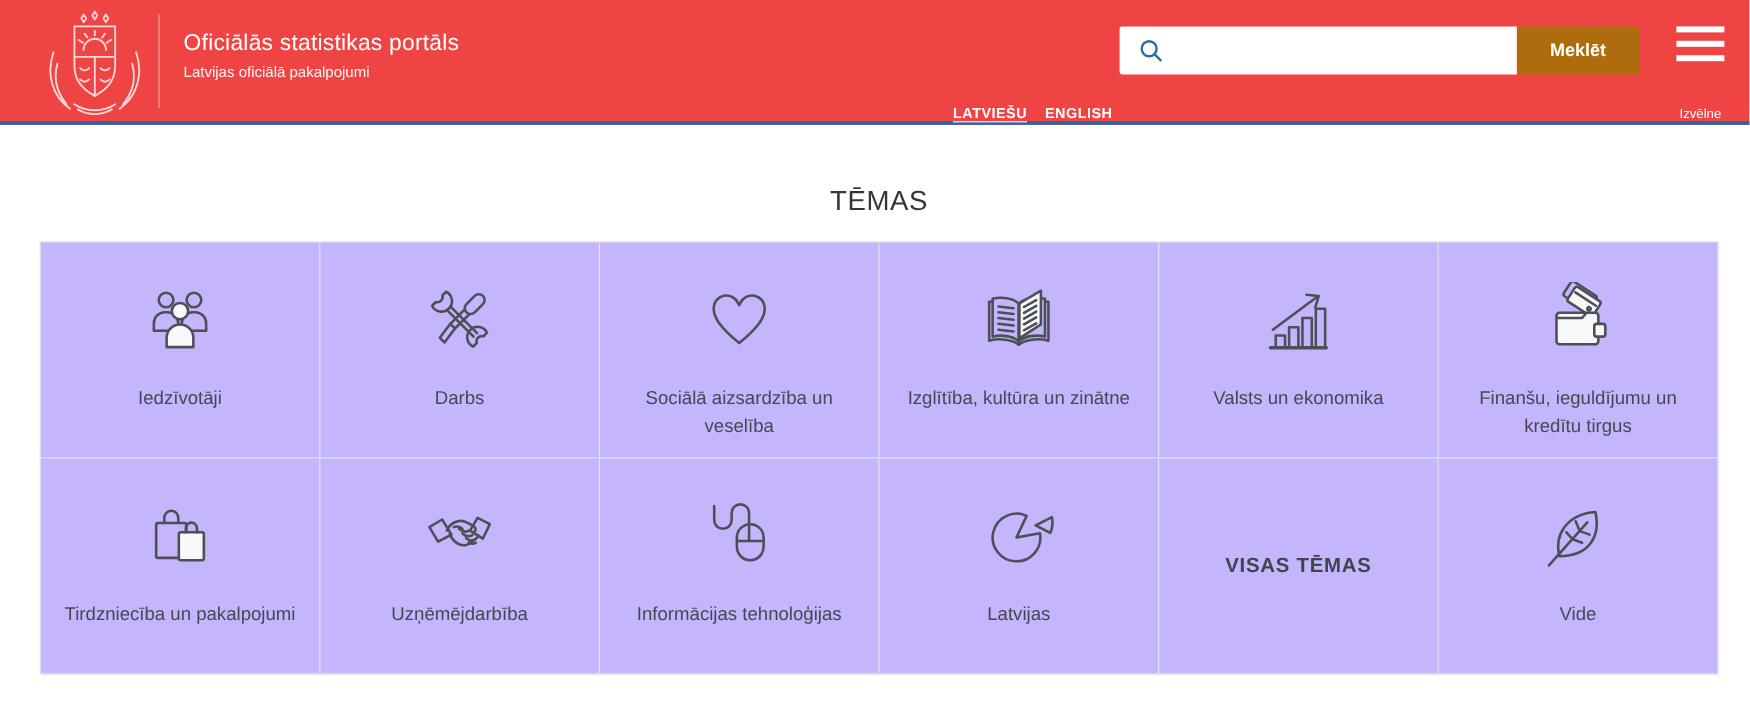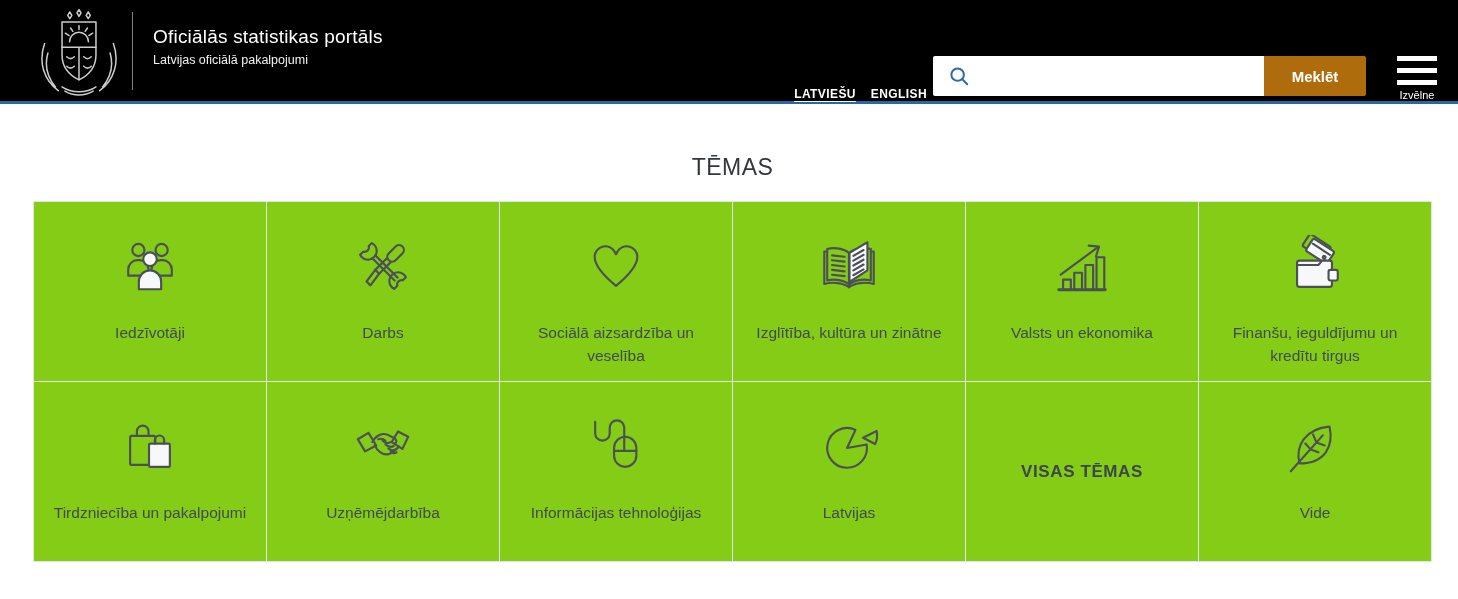--- a/index.html
+++ b/index.html
@@ -1,20 +1,20 @@
 <!DOCTYPE html>
 <html><head>
 <meta charset="utf-8">
 <style>
   * { margin:0; padding:0; box-sizing:border-box; }
   html,body { background:#fff; }
   body { font-family:"Liberation Sans", sans-serif; width:1458px; height:599px; overflow:hidden; }
 
   
-  .header { height:104px; background:#000000; border-bottom:3px solid #2b67a7;
+  .header { height:104px; background:#ef4444; border-bottom:3px solid #2b67a7;
             display:flex; justify-content:space-between; }
   .header-left { display:flex; align-items:center; padding-left:30px; }
   .logo { width:98px; height:92px; margin-top:4px; }
   .logo svg { width:100%; height:100%; opacity:.8; }
   .hdr-divider { width:1px; height:78px; background:rgba(255,255,255,.5); margin:0 0 0 4px; }
   .titles { margin-left:20px; margin-top:-8px; }
   .site-title { color:#fff; font-size:19px; letter-spacing:.2px; }
   .site-subtitle { color:rgba(255,255,255,.95); font-size:12.5px; margin-top:5px; }
 
   .header-right { display:flex; flex-direction:row; align-items:flex-end; padding-right:21px; }
@@ -26,33 +26,33 @@
   .search-row { display:flex; margin-top:10px; align-items:flex-start; }
   .search-box { display:flex; height:40px; width:433px; }
   .search-field { position:relative; flex:1; }
   .search-field input { width:100%; height:40px; border:none; outline:none; background:#fff;
                         border-radius:2px 0 0 2px; padding:0 10px 0 46px; font-size:15px;
                         font-family:"Liberation Sans", sans-serif; color:#333; }
   .search-icon { position:absolute; left:15px; top:9px; width:22px; height:22px; pointer-events:none; }
   .search-btn { width:102px; height:40px; border:none; background:#ae6c0c; color:#fff;
                 font-size:15px; font-weight:700; border-radius:0 2px 2px 0; cursor:pointer;
                 font-family:"Liberation Sans", sans-serif; }
-  .menu-toggle { display:flex; flex-direction:column; align-items:center; margin-left:31px; cursor:pointer; }
+  .menu-toggle { display:flex; flex-direction:column; align-items:center; margin-left:31px; cursor:pointer;gap:34px; }
   .hamburger { display:block; }
   .hamburger i { display:block; width:40px; height:5px; background:#fff; margin-bottom:7px; }
   .hamburger i:last-child { margin-bottom:0; }
   .menu-label { color:#fff; font-size:11px; margin-top:4px; }
 
   
   main { padding:0 26px 0 33px; }
   .page-title { margin-top:50px; margin-bottom:20px; font-size:23px; font-weight:400;
                 color:#32373c; letter-spacing:.5px;text-align:center; }
   .grid { display:grid; grid-template-columns:repeat(6,1fr);
           border-top:1px solid #e2e4e8; border-left:1px solid #e2e4e8; }
-  .tile { height:180px; background:#84cc16; border-right:1px solid #e2e4e8;
+  .tile { height:180px; background:#c4b5fd; border-right:1px solid #e2e4e8;
           border-bottom:1px solid #e2e4e8; display:flex; flex-direction:column;
           align-items:center; padding-top:33px; cursor:pointer; text-decoration:none; }
   .tile-icon { width:62px; height:62px; }
   .tile-icon svg { width:62px; height:62px; }
   .tile-label { margin-top:24px; font-size:15.5px; line-height:1.5; color:#414a52;
                 text-align:center; padding:0 10px; }
   .tile.all-topics { justify-content:center; padding-top:0; }
   .tile.all-topics .tile-label { margin-top:0; font-size:17px; font-weight:700;
                 letter-spacing:.6px; color:#3d454d; }
 

